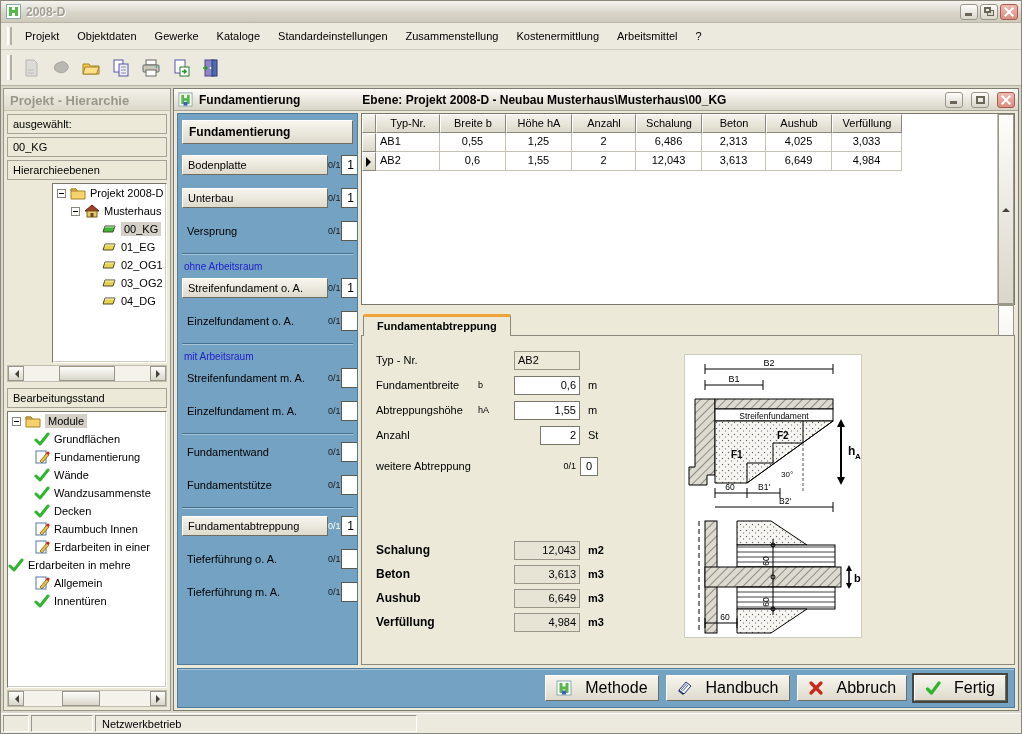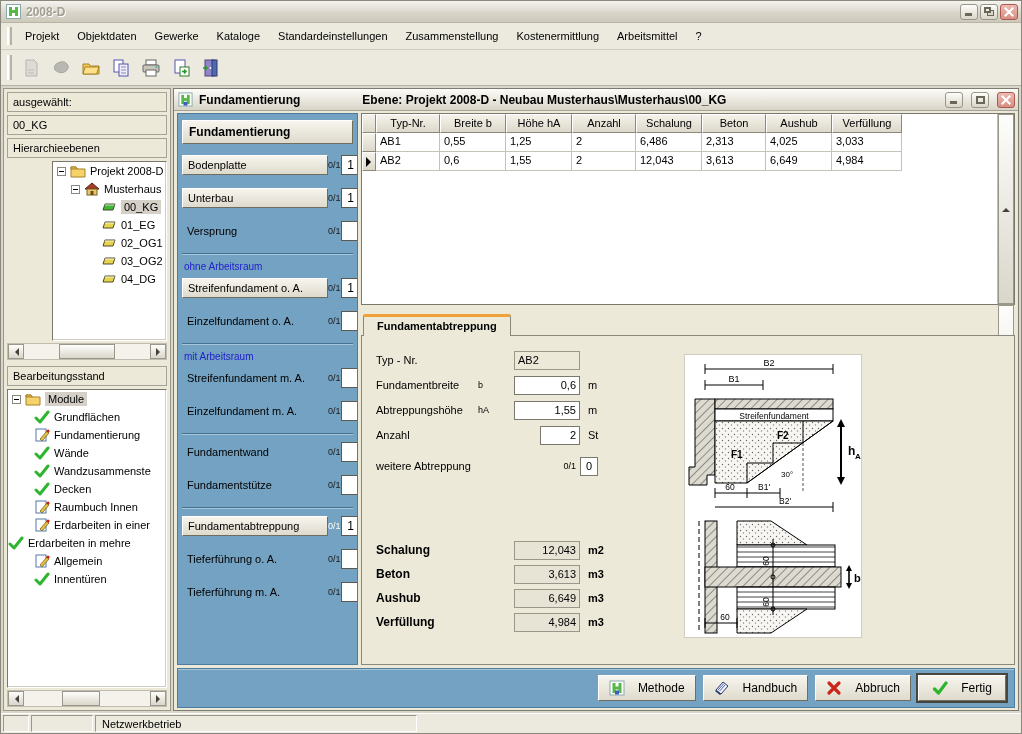--- a/index.html
+++ b/index.html
@@ -86,21 +86,21 @@
   
   .right-col { flex:1; min-width:0; display:flex; flex-direction:column; }
 
   
   .gridwrap { height:192px; flex:none; display:flex; border:1px solid #7a786c; background:#fff; }
   .grid { flex:1; display:grid; grid-template-columns:14px 64px 66px 66px 64px 66px 64px 66px 70px 1fr; grid-auto-rows:19px; align-content:start; }
   .gh { background:linear-gradient(#f4f2ea,#dcd8ca); border:1px solid; border-color:#fff #8a887c #8a887c #fff; padding:2px 4px; font-size:11px; overflow:hidden; white-space:nowrap;text-align:center; }
   .gm { background:linear-gradient(#f4f2ea,#dcd8ca); border:1px solid; border-color:#fff #8a887c #8a887c #fff; display:flex; align-items:center; justify-content:center; }
   .gm .mark { width:0; height:0; border:5px solid transparent; border-left-color:#000; margin-right:-4px; }
   .gc { border-right:1px solid #c6c3b6; border-bottom:1px solid #c6c3b6; padding:2px 4px; white-space:nowrap; overflow:hidden; }
-  .gc.num { text-align:left; }
+  .gc.num { text-align:center; }
   .gfill { border:none; background:#fff; }
   .vscroll { width:17px; flex:none; display:flex; flex-direction:column; background:#f4f2ea; border-left:1px solid #c0bdb0; }
   .vscroll .strack { flex:1; }
   .vthumb { position:absolute; left:0; width:100%; top:0; height:78%; background:linear-gradient(90deg,#fdfdfb,#d9d6ca); border:1px solid #9a978a; }
 
   
   .tabstrip { height:26px; flex:none; display:flex; align-items:flex-end; padding-left:2px; margin-top:4px; }
   .tab { height:22px; padding:3px 13px 0; font-weight:bold; background:#ece9d8; border:1px solid #8a887c; border-bottom:none; border-top:3px solid #efa23a; border-radius:2px 2px 0 0; position:relative; z-index:2; margin-bottom:-1px; cursor:pointer; }
   .tabpanel { flex:1; border:1px solid #8a887c; background:#ece9d8; position:relative; min-height:0; padding:14px 0 0 14px; }
 
@@ -119,21 +119,21 @@
   .results { margin-top:62px; }
   .rrow { display:grid; grid-template-columns:102px 36px 66px 40px; align-items:center; height:24px; width:260px; }
   .rrow .rlabel { font-weight:bold; font-size:12px; }
   .rrow .rbox { grid-column:3; height:19px; border:1px solid #9a978a; background:#e7e4d6; text-align:right; padding:2px 3px; }
   .rrow .runit { font-weight:bold; padding-left:8px; }
 
   .diagram { position:absolute; left:322px; top:18px; width:178px; height:284px; background:#fff; border:1px solid #cfccc0; }
 
   
   .footer { height:40px; flex:none; margin:3px 0 2px; background:#74a2c2; border:1px solid #4d7c9c; box-shadow:inset 0 1px 0 #a7c6da; display:flex; align-items:center; justify-content:flex-end; gap:7px; padding-right:8px; }
-  .fbtn { height:26px; min-width:88px; display:flex; align-items:center; justify-content:center; gap:13px; background:linear-gradient(#f7f5ee,#dedacc); border:1px solid; border-color:#fff #6f6d60 #6f6d60 #fff; padding:0 10px; font-size:12px; cursor:pointer; }
+  .fbtn { height:26px; min-width:88px; display:flex; align-items:center; justify-content:center; gap:13px; background:linear-gradient(#f7f5ee,#dedacc); border:1px solid; border-color:#fff #6f6d60 #6f6d60 #fff; padding:0 10px; font-size:16px; cursor:pointer; }
   .fbtn.default { outline:2px solid #47453c; outline-offset:0; }
 
   
   .statusbar { height:20px; flex:none; background:#eceadf; border-top:1px solid #fff; display:flex; gap:2px; padding:1px 2px; }
   .scell { border:1px solid; border-color:#9a978a #fff #fff #9a978a; padding:2px 6px; white-space:nowrap; overflow:hidden; }
   .scell.msg { flex:1; padding-left:32px; }
   .scell.s1 { width:26px; }
   .scell.s2 { width:62px; }
   .scell.mode { width:322px; }
 </style>
@@ -285,20 +285,21 @@
     <span class="tbtn">
         <svg width="20" height="20">
           <use href="#sym-door"></use>
         </svg>
       </span>
   </div>
 
   <div class="workspace">
 
     <div class="left-panel">
+      <div class="lp-title">Projekt - Hierarchie</div>
       <div class="lp-box">ausgewählt:</div>
       <div class="lp-box">00_KG</div>
       <div class="lp-box">Hierarchieebenen</div>
 
       <div class="tree-box h1">
         <div class="trow" style="padding-left:4px">
           <span class="exp"></span>
           <svg class="ticon">
               <use href="#sym-folder"></use>
             </svg>

